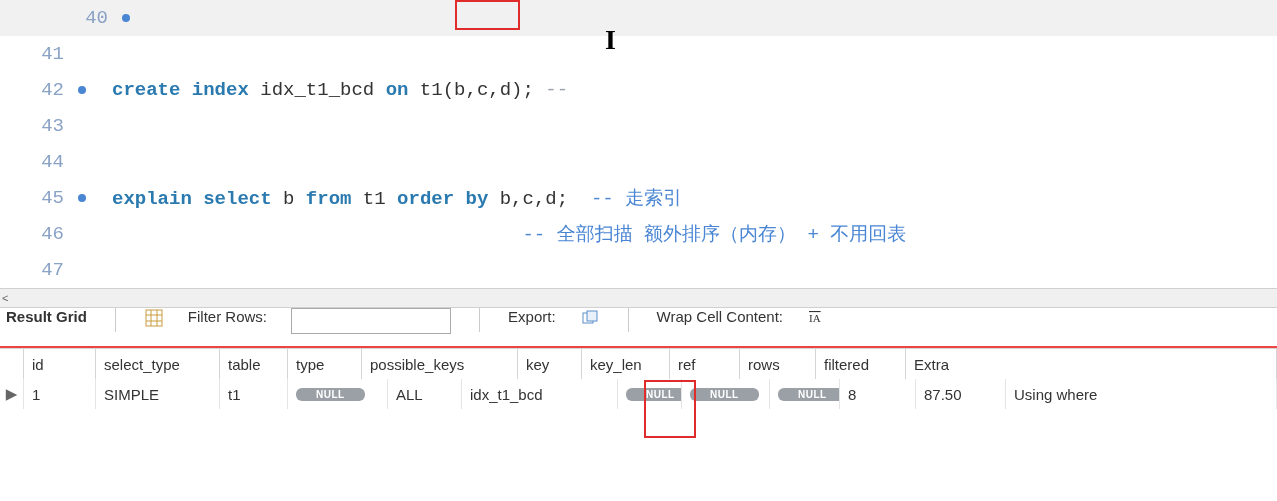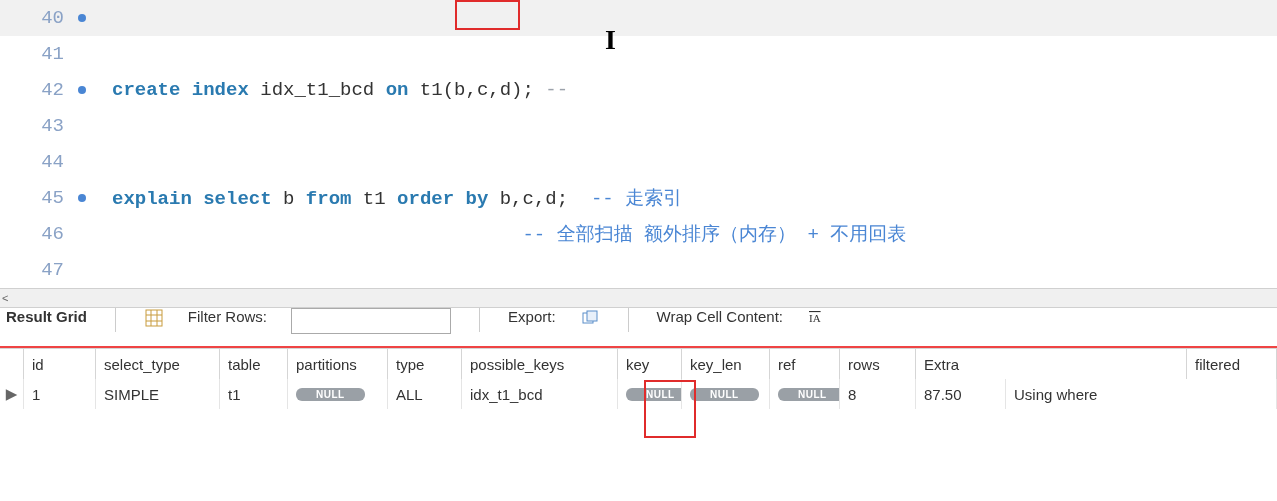--- a/index.html
+++ b/index.html
@@ -19,20 +19,21 @@
   }
   .code-line {
     display: flex;
     align-items: center;
     height: 36px;
     font-family: "Consolas", "Courier New", monospace;
     font-size: 19px;
   }
   .code-line.highlighted {
     background: #f1f1f1;
+    padding-left: 44px;
   }
   .gutter {
     width: 72px;
     text-align: right;
     color: #8aa2c6;
     padding-right: 8px;
     font-weight: normal;
     position: relative;
   }
   .dot {
@@ -241,29 +242,28 @@
       </svg>
   </span>
 </div>
 
 <div class="grid">
   <div class="grid-row grid-header">
     <div class="cell rowhandle"></div>
     <div class="cell c-id">id</div>
     <div class="cell c-seltype">select_type</div>
     <div class="cell c-table">table</div>
-    <div class="cell c-parts">partitions</div>
     <div class="cell c-type">type</div>
     <div class="cell c-pk">possible_keys</div>
     <div class="cell c-key">key</div>
     <div class="cell c-keylen">key_len</div>
     <div class="cell c-ref">ref</div>
     <div class="cell c-rows">rows</div>
+    <div class="cell c-filtered">filtered</div>
     <div class="cell c-extra">Extra</div>
-    <div class="cell c-filtered">filtered</div>
   </div>
   <div id="grid-body">
       <div class="grid-row">
         <div class="cell rowhandle">▶</div>
         <div class="cell c-id">1</div>
         <div class="cell c-seltype">SIMPLE</div>
         <div class="cell c-table">t1</div>
         <div class="cell c-parts">
           <span class="null-badge">NULL</span>
         </div>

